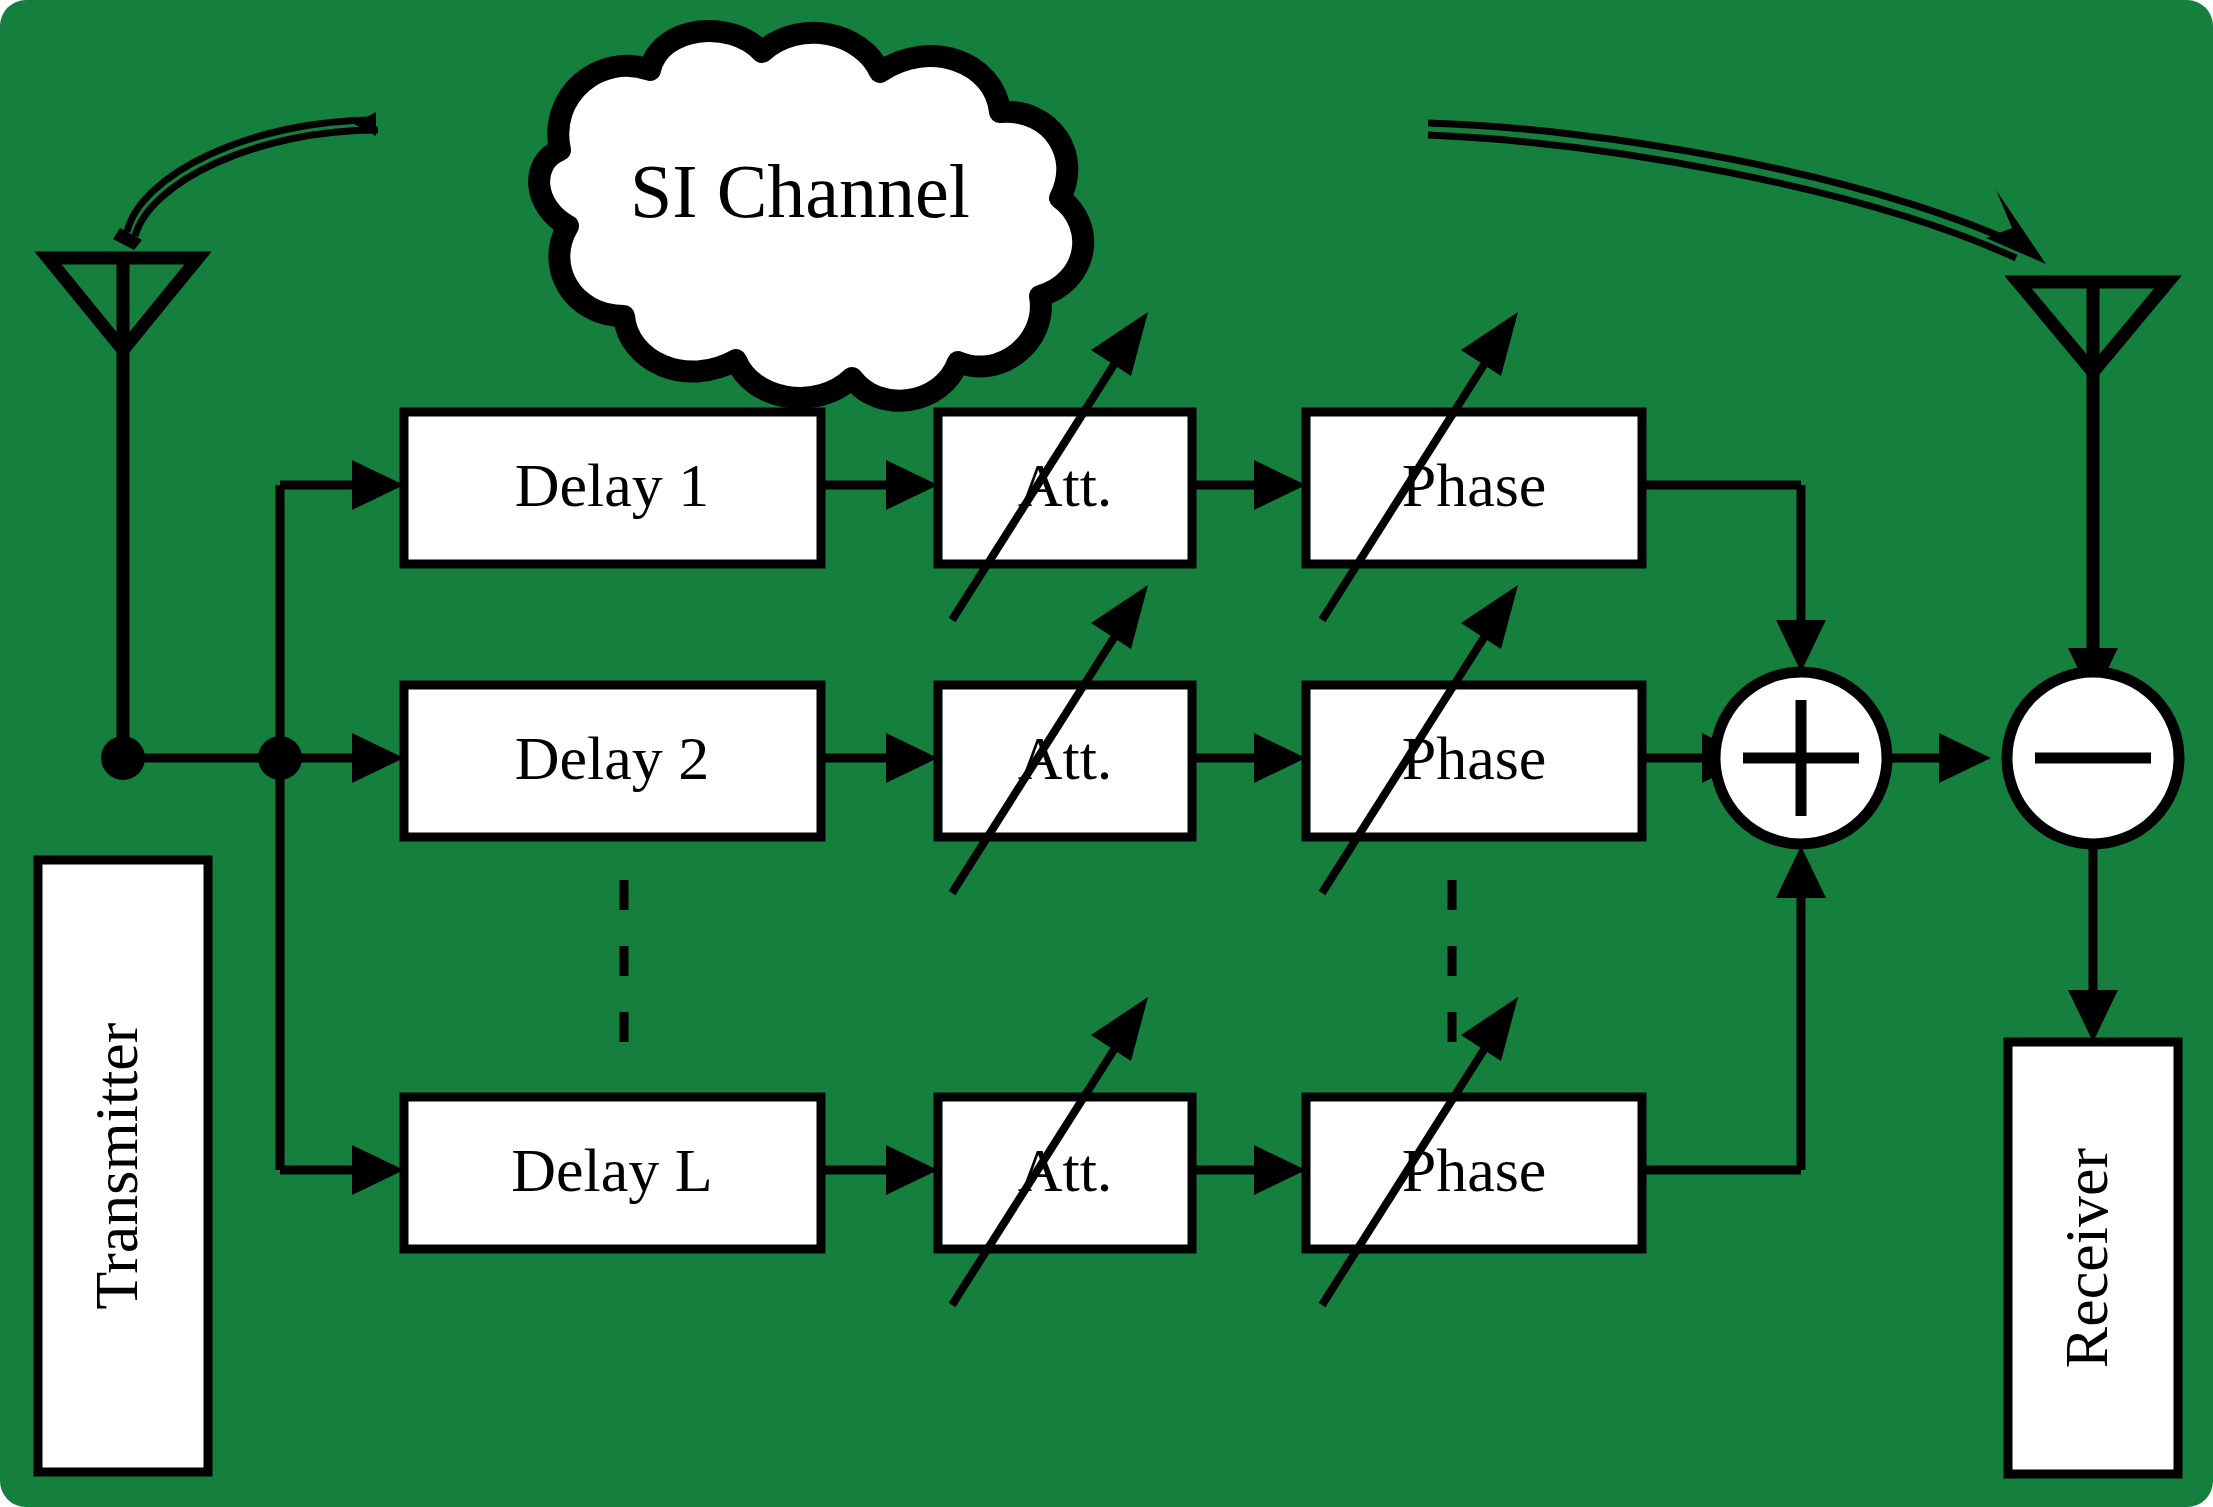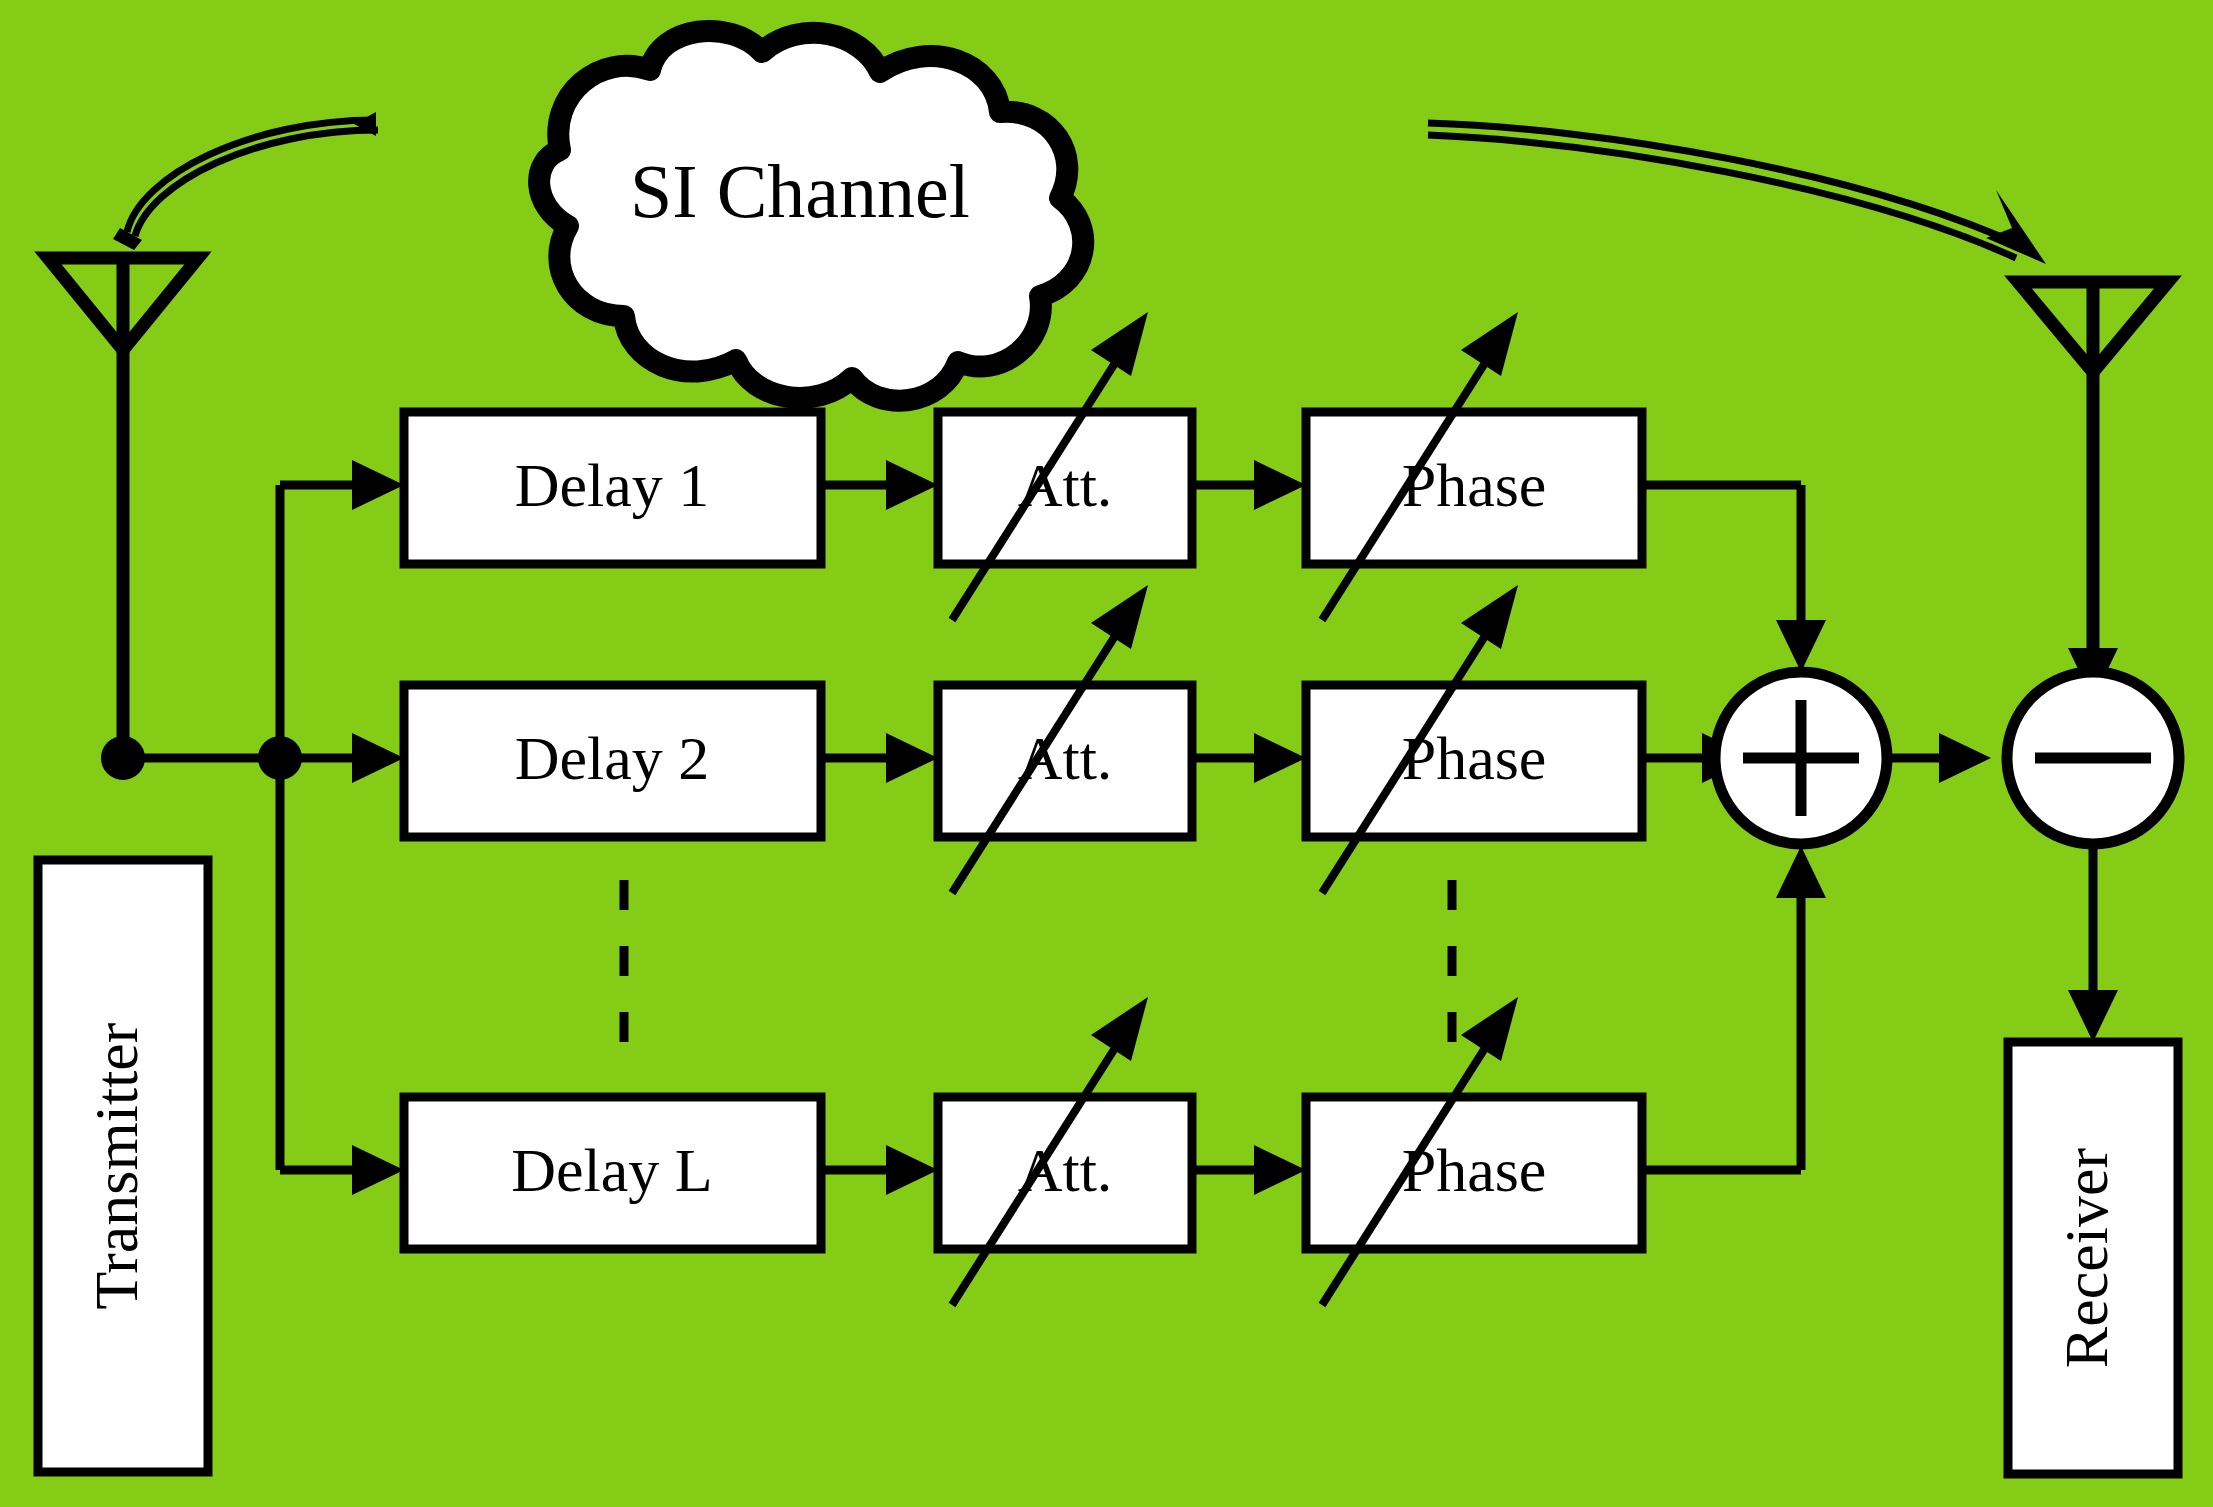--- a/index.html
+++ b/index.html
@@ -7,22 +7,23 @@
     padding: 0;
     background: #ffffff;
   }
   body {
     font-family: "Liberation Serif", serif;
   }
   #diagram-root {
     position: relative;
     width: 2213px;
     height: 1507px;
-    background: #84cc16;
+    background: #15803d;
     overflow: hidden;
+    border-radius: 26px;
   }
   svg.canvas {
     position: absolute;
     left: 0;
     top: 0;
     width: 2213px;
     height: 1507px;
   }
   .blk-rect {
     fill: #ffffff;

